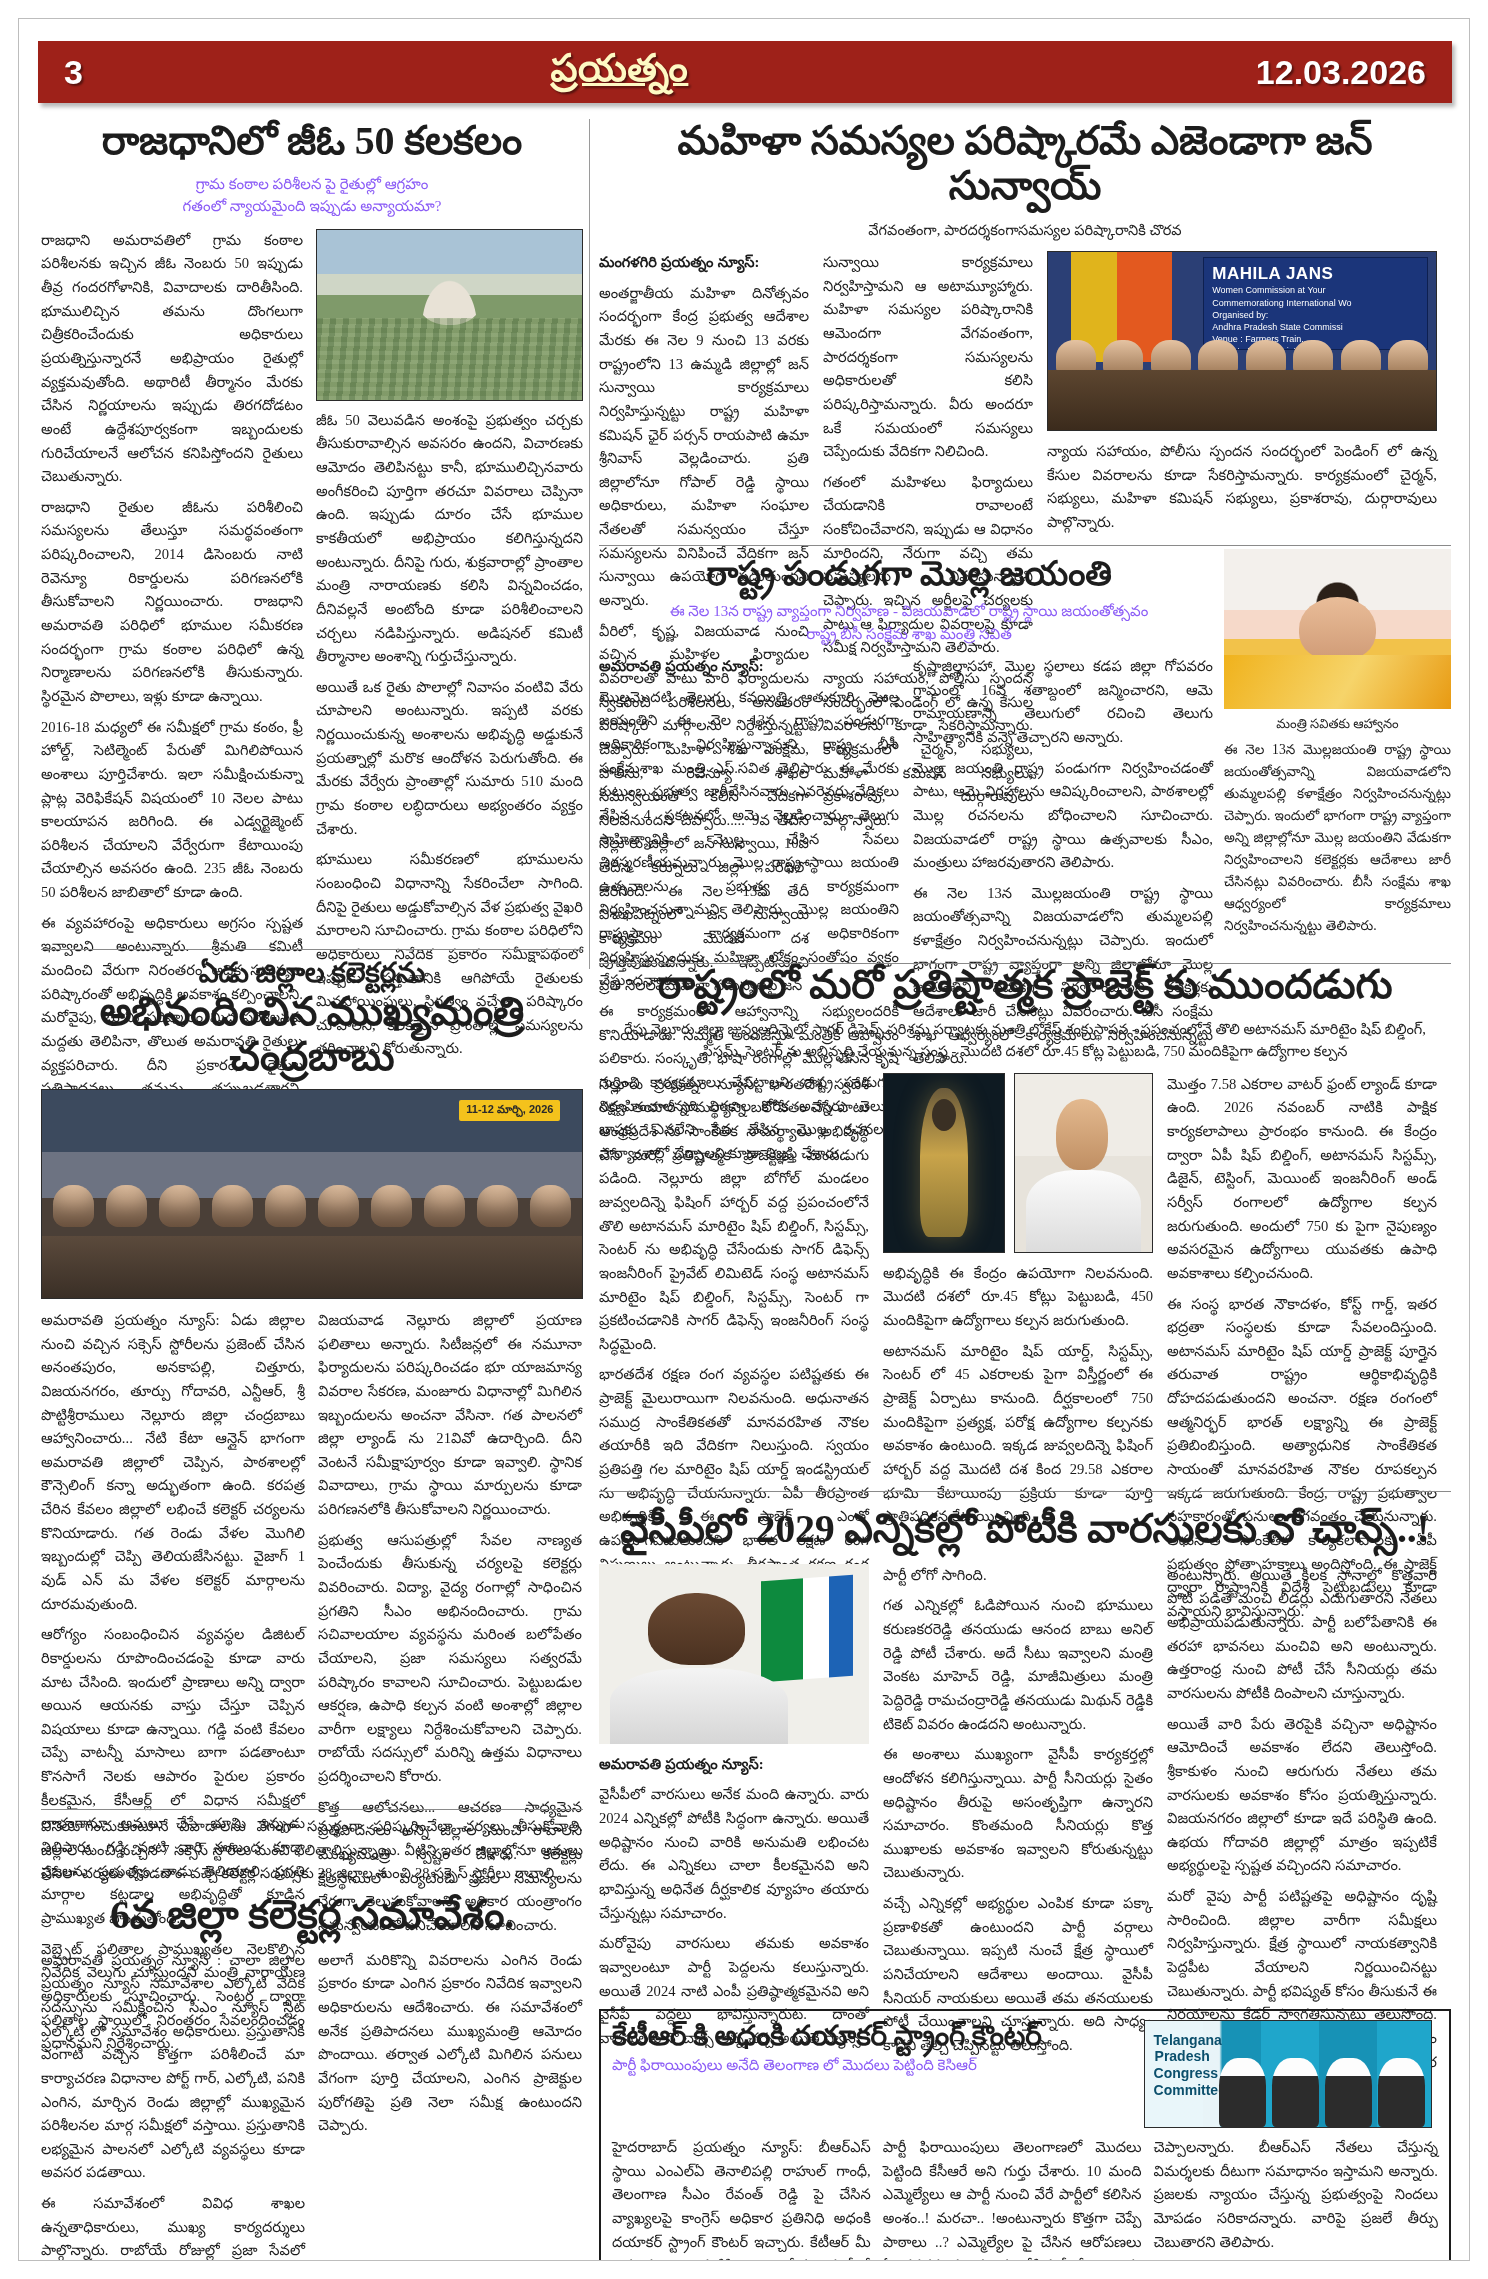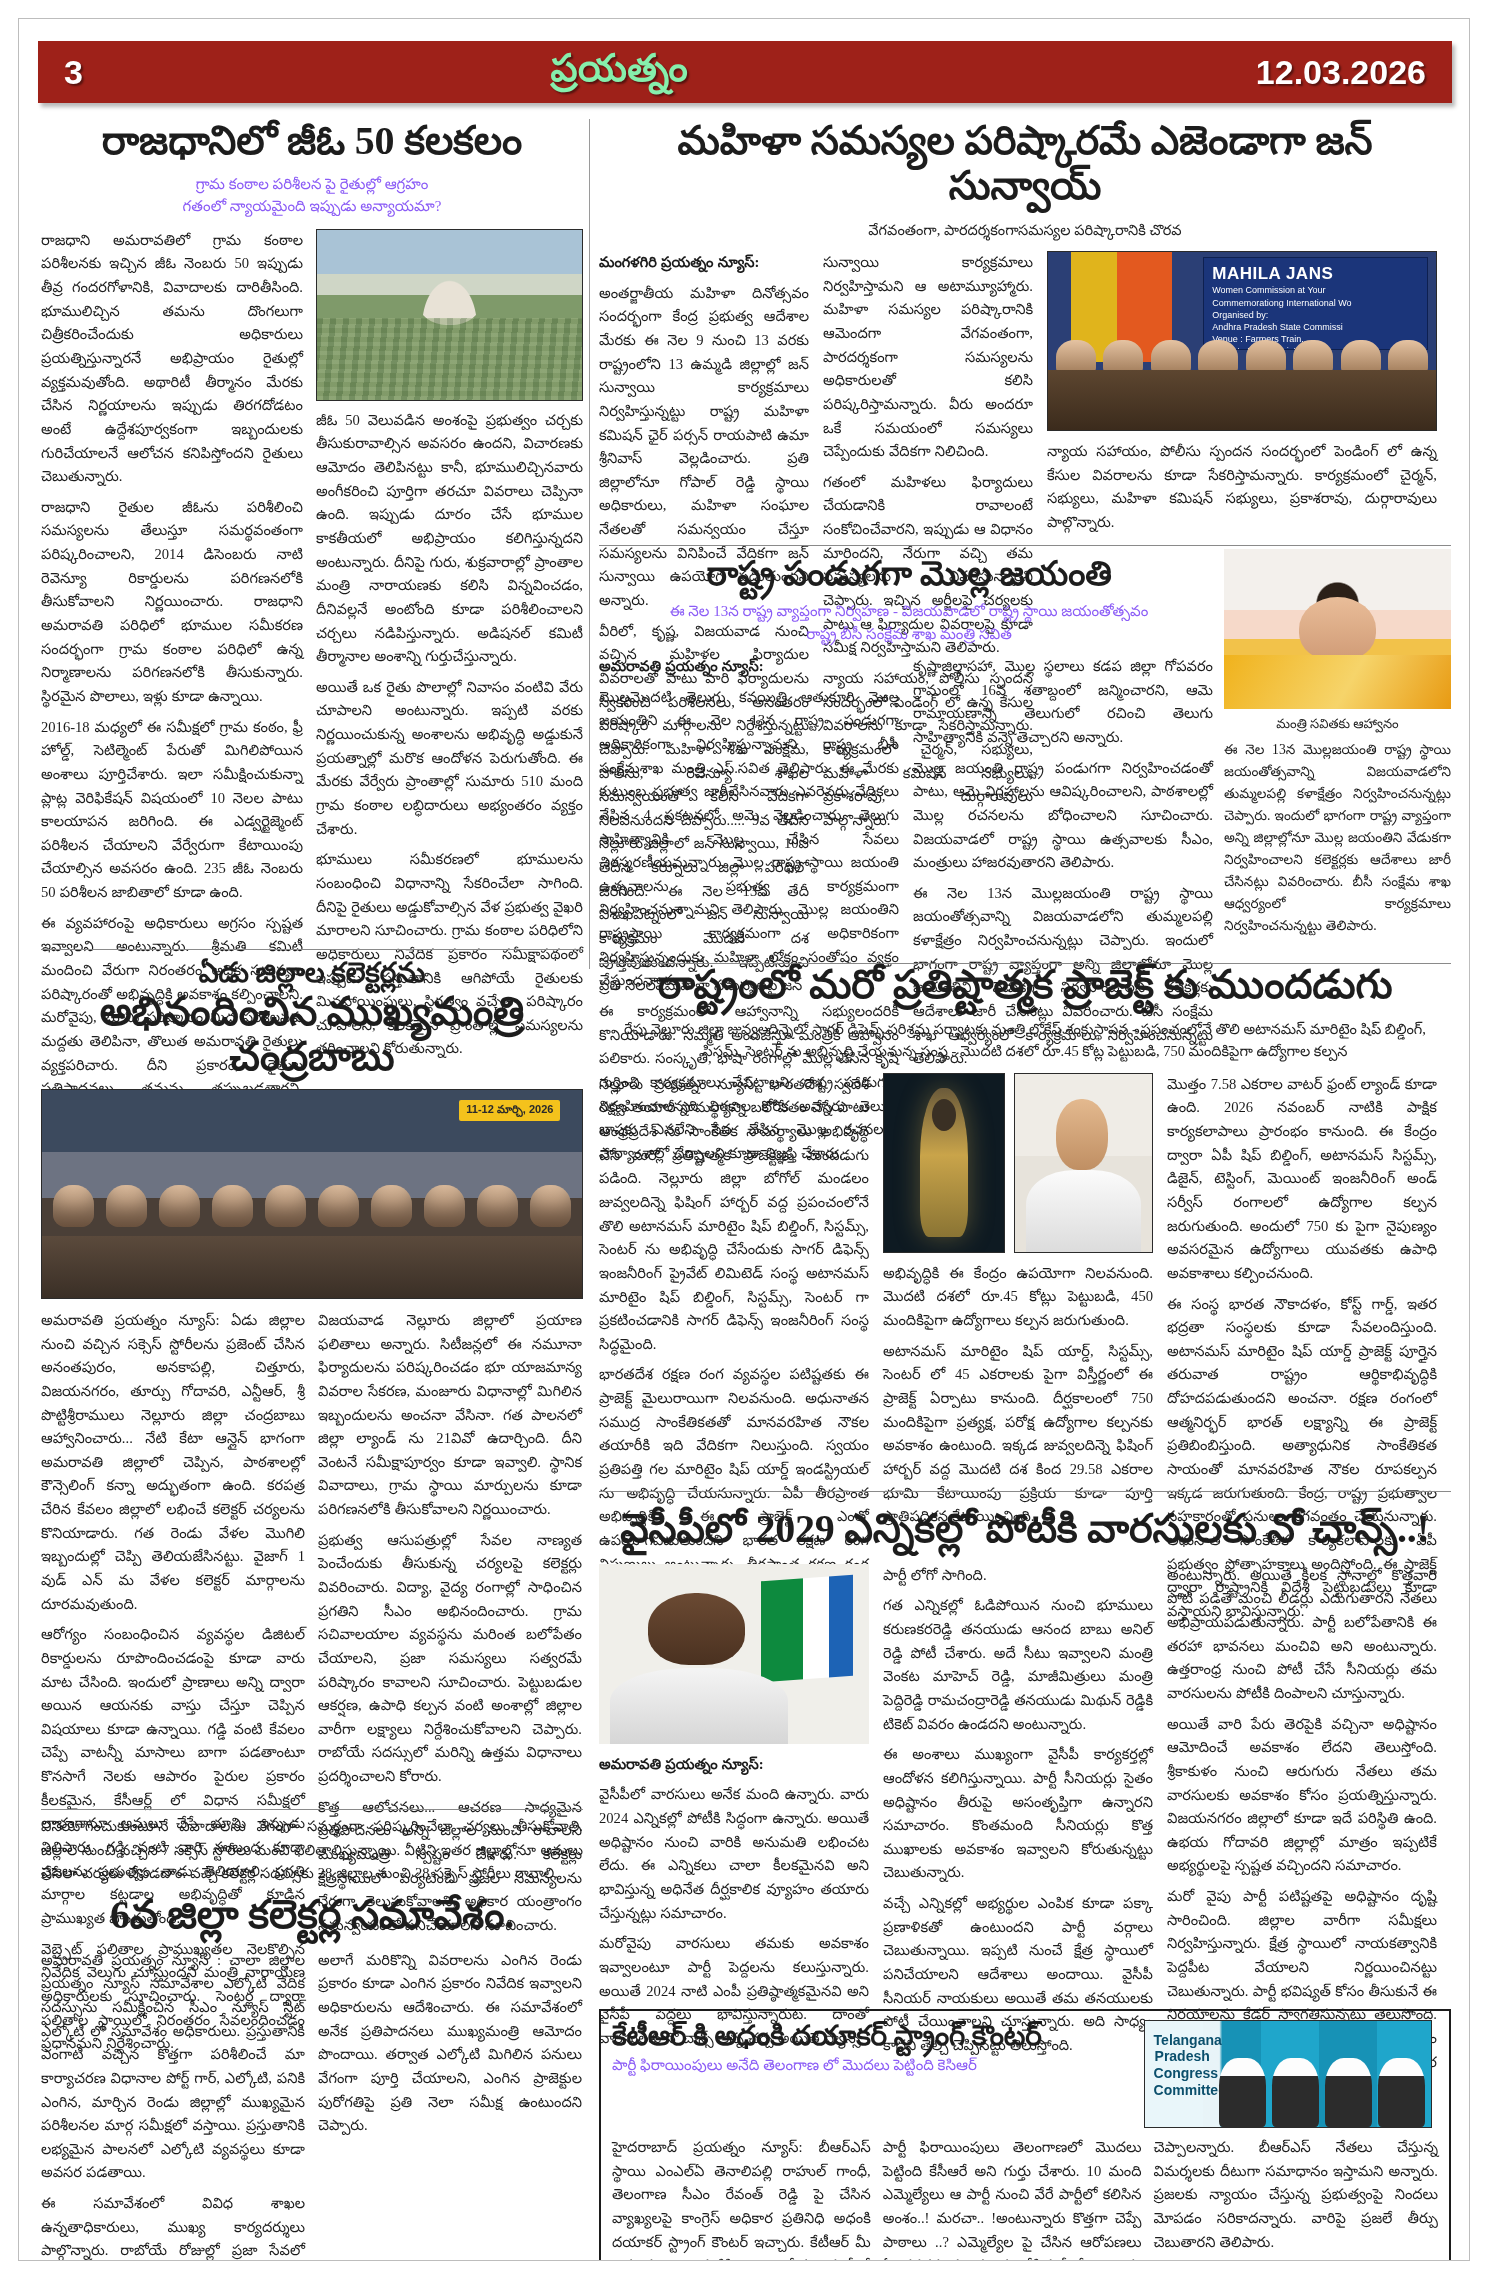--- a/index.html
+++ b/index.html
@@ -29,24 +29,24 @@
     display: flex; align-items: center; justify-content: space-between;
     padding: 0 26px;
     box-shadow: 3px 4px 4px rgba(0,0,0,.28);
   }
   .masthead .m-page-no {
     color:#fff; font-size: 34px; font-weight: 700;
     font-family: "Liberation Sans", sans-serif;
     text-shadow: 2px 2px 2px rgba(0,0,0,.45);
   }
   .masthead .m-title {
-    color:#86efac; font-size: 38px; font-weight: 700;
+    color:#fef9c3; font-size: 38px; font-weight: 700;
     letter-spacing: .5px;
     text-shadow: 2px 2px 2px rgba(0,0,0,.45);
-    position:relative; left:-50px;
+    position:relative; left:-50px;text-decoration:underline;
   }
   .masthead .m-date {
     color:#fff; font-size: 34px; font-weight: 700;
     font-family: "Liberation Sans", sans-serif;
     text-shadow: 2px 2px 2px rgba(0,0,0,.45);
   }
 
   
   .hl {
     font-weight: 700; text-align: center; color:#1d1d1d;

